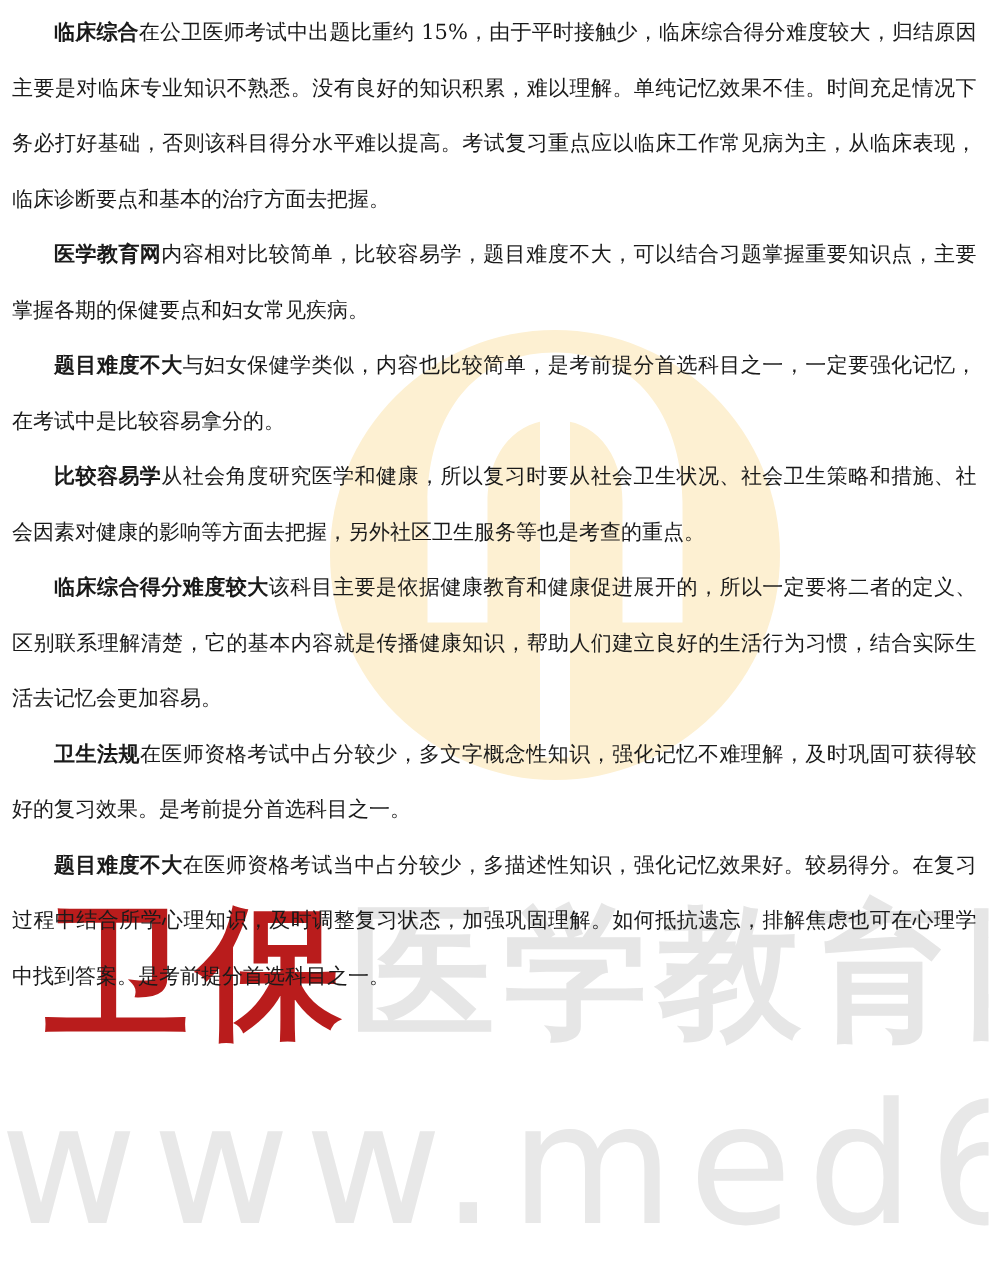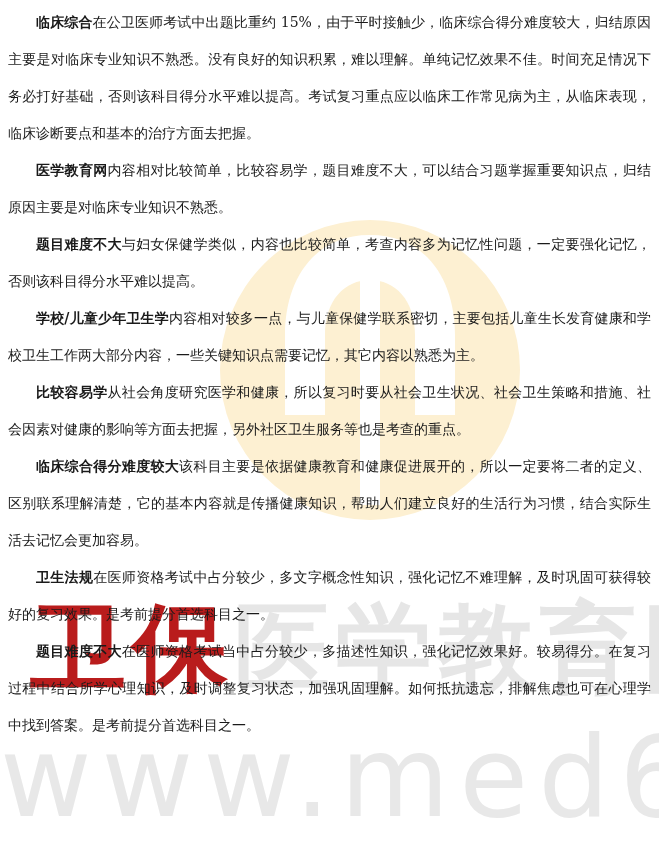--- a/index.html
+++ b/index.html
@@ -28,20 +28,19 @@
   <path d="M155 20 C 215 20, 240 70, 240 120 L 240 200 L 200 200 L 200 120 C 200 85, 180 65, 155 65 Z" fill="#ffffff"></path>
   <rect x="145" y="40" width="20" height="250" fill="#ffffff"></rect>
   <path d="M40 165 L 270 165 L 270 185 L 40 185 Z" fill="#ffffff" opacity="0.0"></path>
 </svg>
 
 <div class="watermark wm-text-cn"><span class="y">卫保</span><span class="g">医学教育网</span></div>
 <div class="watermark wm-text-url">www.med66.com</div>
 
 <div class="doc">
   <p class="para"><b>临床综合</b><span>在公卫医师考试中出题比重约 15%，由于平时接触少，临床综合得分难度较大，归结原因主要是对临床专业知识不熟悉。没有良好的知识积累，难以理解。单纯记忆效果不佳。时间充足情况下务必打好基础，否则该科目得分水平难以提高。考试复习重点应以临床工作常见病为主，从临床表现，临床诊断要点和基本的治疗方面去把握。</span></p>
-  <p class="para"><b>医学教育网</b><span>内容相对比较简单，比较容易学，题目难度不大，可以结合习题掌握重要知识点，归结原因主要是对临床专业知识不熟悉。</span></p>
-  <p class="para"><b>题目难度不大</b><span>与妇女保健学类似，内容也比较简单，考查内容多为记忆性问题，一定要强化记忆，否则该科目得分水平难以提高。</span></p>
-  <p class="para"><b>学校/儿童少年卫生学</b><span>内容相对较多一点，与儿童保健学联系密切，主要包括儿童生长发育健康和学校卫生工作两大部分内容，一些关键知识点需要记忆，其它内容以熟悉为主。</span></p>
+  <p class="para"><b>医学教育网</b><span>内容相对比较简单，比较容易学，题目难度不大，可以结合习题掌握重要知识点，主要掌握各期的保健要点和妇女常见疾病。</span></p>
+  <p class="para"><b>题目难度不大</b><span>与妇女保健学类似，内容也比较简单，是考前提分首选科目之一，一定要强化记忆，在考试中是比较容易拿分的。</span></p>
   <p class="para"><b>比较容易学</b><span>从社会角度研究医学和健康，所以复习时要从社会卫生状况、社会卫生策略和措施、社会因素对健康的影响等方面去把握，另外社区卫生服务等也是考查的重点。</span></p>
   <p class="para"><b>临床综合得分难度较大</b><span>该科目主要是依据健康教育和健康促进展开的，所以一定要将二者的定义、区别联系理解清楚，它的基本内容就是传播健康知识，帮助人们建立良好的生活行为习惯，结合实际生活去记忆会更加容易。</span></p>
   <p class="para"><b>卫生法规</b><span>在医师资格考试中占分较少，多文字概念性知识，强化记忆不难理解，及时巩固可获得较好的复习效果。是考前提分首选科目之一。</span></p>
   <p class="para"><b>题目难度不大</b><span>在医师资格考试当中占分较少，多描述性知识，强化记忆效果好。较易得分。在复习过程中结合所学心理知识，及时调整复习状态，加强巩固理解。如何抵抗遗忘，排解焦虑也可在心理学中找到答案。是考前提分首选科目之一。</span></p>
 </div>
 
 </body></html>

